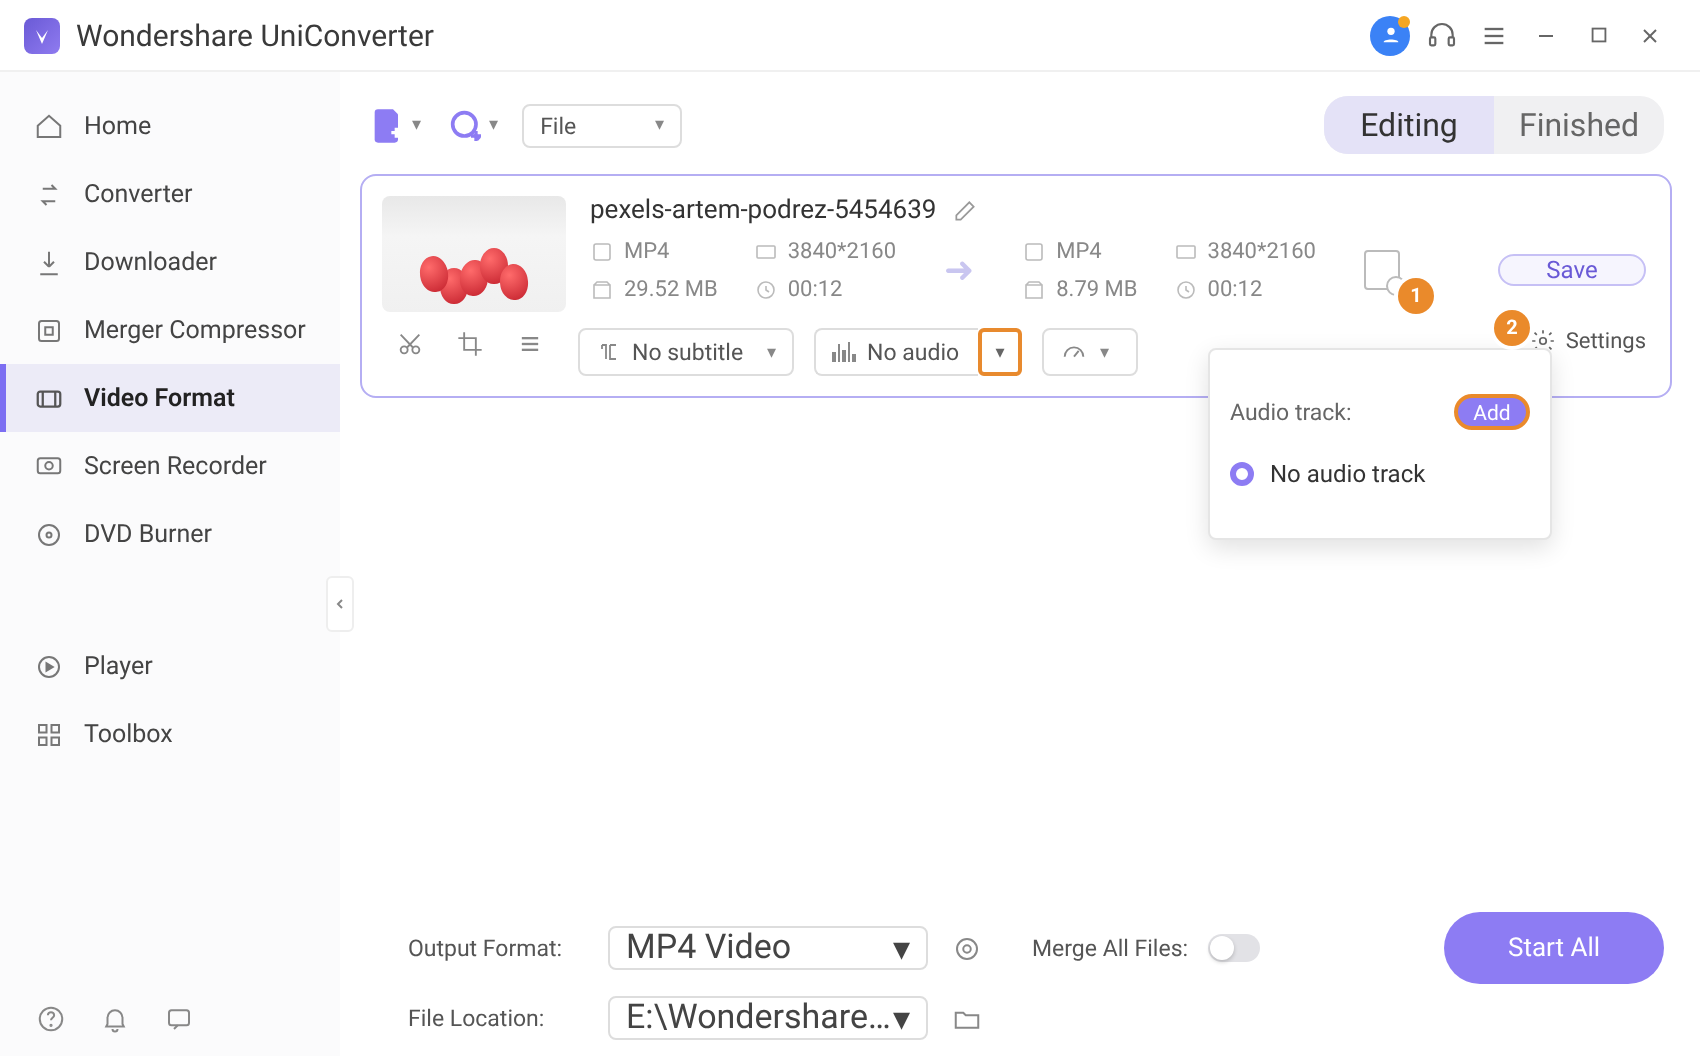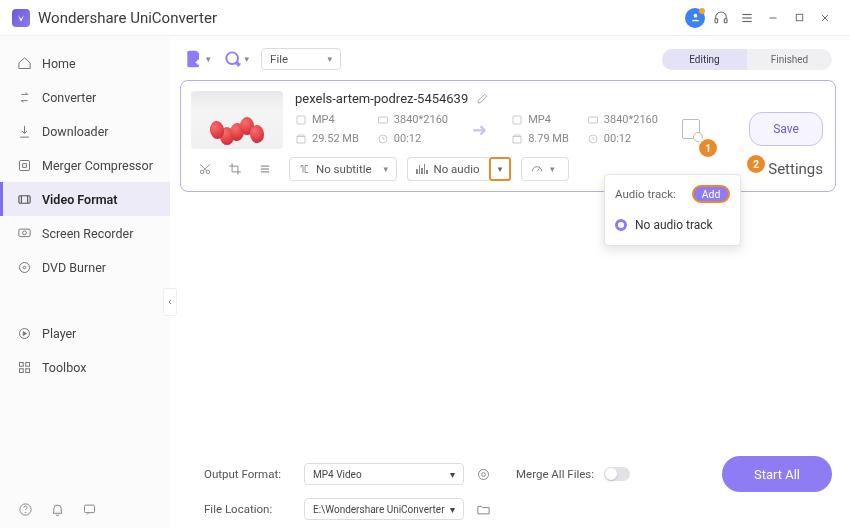--- a/index.html
+++ b/index.html
@@ -22,21 +22,21 @@
   .side-collapse{ width:14px; height:28px; background:#fff; border:1px solid #eee; border-radius:3px; align-self:flex-end; margin:4px -7px 0 0; display:flex; align-items:center; justify-content:center; color:#888; cursor:pointer; position:relative; z-index:5;}
   .side-bottom{ margin-top:auto; display:flex; gap:14px; padding:10px 16px;}
   .side-bottom .bic{ width:18px; height:18px; color:#888; cursor:pointer; display:flex; align-items:center; justify-content:center;}
   .main { flex:1; display:flex; flex-direction:column; padding: 10px 14px 8px 10px; position:relative; overflow:hidden; }
   .toolbar { display:flex; align-items:center; gap:12px; padding: 2px 4px 10px 4px;}
   .tool-btn{ display:flex; align-items:center; gap:2px; color:#7a6cf0; cursor:pointer;}
   .tool-btn .sq{ width:20px; height:22px; display:flex; align-items:center; justify-content:center;}
   .tool-chevron{ font-size:9px; color:#888;}
   .edit-drop{ width:80px; height:22px; border:1px solid #ddd; border-radius:4px; padding:0 8px; display:flex; align-items:center; justify-content:space-between; font-size:11.5px; color:#555; cursor:pointer;}
   .tab-switch{ display:flex; margin-left:auto; background:#f0f0f2; border-radius:12px; overflow:hidden;}
-  .tab-switch div{ width:85px; text-align:center; padding:5px 0; font-size:10px; cursor:pointer; color:#666;}
+  .tab-switch div{ width:85px; text-align:center; padding:5px 0; font-size:16px; cursor:pointer; color:#666;}
   .tab-switch .on{ background:#e4e2f7; color:#333;}
   .card{ border:1.5px solid #b5aef3; border-radius:8px; padding:10px 12px 10px 10px; display:flex; flex-direction:column; gap:8px;}
   .card-top{ display:flex; gap:12px;}
   .thumb{ width:92px; height:58px; border-radius:4px; background:linear-gradient(180deg,#e8e8e8 0%,#f5f5f5 35%,#f0f0f0 100%); display:flex; align-items:flex-end; justify-content:center; overflow:hidden; position:relative;}
   .balloons{ position:absolute; bottom:4px; display:flex; gap:-4px;}
   .balloon{ width:14px; height:18px; background:radial-gradient(circle at 35% 30%, #ff6b6b, #c21f2b); border-radius:50% 50% 48% 48%; margin:0 -2px;}
   .balloon:nth-child(1){ transform:translateY(-6px) rotate(-8deg);}
   .balloon:nth-child(3){ transform:translateY(-4px) rotate(6deg);}
   .balloon:nth-child(4){ transform:translateY(-10px);}
   .balloon:nth-child(5){ transform:translateY(-2px) rotate(-4deg);}
@@ -44,52 +44,52 @@
   .file-title{ display:flex; align-items:center; gap:8px; font-size:13px; color:#333;}
   .pencil{ color:#999; cursor:pointer;}
   .meta-row{ display:flex; align-items:center; gap:24px;}
   .meta-block{ display:grid; grid-template-columns: auto auto; column-gap:18px; row-gap:6px;}
   .meta{ display:flex; align-items:center; gap:5px; font-size:11px; color:#888;}
   .meta .mi{ width:12px; height:12px; color:#bbb; display:inline-flex;}
   .arrow-mid{ color:#c9c6f0; font-size:18px;}
   .out-settings{ display:flex; flex-direction:column; align-items:center; gap:2px; color:#999; cursor:pointer;}
   .out-settings .doc{ width:18px; height:20px; border:1.2px solid #bbb; border-radius:2px; position:relative;}
   .out-settings .gear{ position:absolute; right:-4px; bottom:-4px; width:10px; height:10px; border-radius:50%; border:1.2px solid #bbb; background:#fff;}
-  .save-btn{ margin-left:auto; width:74px; height:34px; border:1.2px solid #c6c0f5; border-radius:13px; background:#f6f5fe; color:#6a5ad6; font-size:12px; display:flex; align-items:center; justify-content:center; cursor:pointer; align-self:center;}
-  .card-bottom{ display:flex; align-items:center; gap:10px;}
+  .save-btn{ margin-left:auto; width:74px; height:16px; border:1.2px solid #c6c0f5; border-radius:13px; background:#f6f5fe; color:#6a5ad6; font-size:12px; display:flex; align-items:center; justify-content:center; cursor:pointer; align-self:center;}
+  .card-bottom{ display:flex; align-items:flex-start; gap:10px;}
   .mini-tools{ display:flex; gap:14px; padding:0 6px;}
   .mini-tools .mt{ width:16px; height:16px; color:#888; cursor:pointer; display:flex; align-items:center; justify-content:center;}
   .sel{ height:24px; border:1px solid #ddd; border-radius:4px; display:flex; align-items:center; padding:0 8px; gap:6px; font-size:11.5px; color:#555; cursor:pointer; background:#fff;}
   .sel .lbl{ flex:1;}
   .sel .cv{ font-size:9px; color:#888;}
   .sel-sub{ width:108px;}
   .sel-audio-wrap{ display:flex; align-items:center;}
   .sel-audio{ width:82px; border-top-right-radius:0; border-bottom-right-radius:0; border-right:none; padding-right:4px;}
   .sel-audio .sic{ display:flex; gap:1px; align-items:flex-end;}
   .sel-audio .sic span{ width:1.5px; background:#888;}
   .sel-audio .sic span:nth-child(1){height:5px}
   .sel-audio .sic span:nth-child(2){height:9px}
   .sel-audio .sic span:nth-child(3){height:6px}
   .sel-audio .sic span:nth-child(4){height:10px}
   .sel-audio .sic span:nth-child(5){height:4px}
   .audio-cv{ width:22px; height:24px; border:2px solid #e88a2e; border-radius:3px; display:flex; align-items:center; justify-content:center; font-size:9px; color:#666; cursor:pointer; background:#fff;}
   .speed-sel{ width:48px;}
-  .settings-link{ display:flex; align-items:center; gap:5px; color:#555; cursor:pointer; font-size:15px; margin-left:auto;}
+  .settings-link{ display:flex; align-items:center; gap:5px; color:#555; cursor:pointer; font-size:11px; margin-left:auto;}
   .circle-num{ width:18px; height:18px; border-radius:50%; background:#ea8a2b; color:#fff; font-size:10px; font-weight:700; display:flex; align-items:center; justify-content:center; position:absolute; z-index:20; box-shadow:0 0 0 2px #fff;}
   .c1{ left:529px; top:103px;}
   .c2{ left:577px; top:119px;}
-  .dropdown{ position:absolute; left:434px; top:138px; width:137px; background:#fff; border:1px solid #e5e5e5; border-radius:4px; box-shadow:0 4px 12px rgba(0,0,0,.12); z-index:15; padding:6px 0; font-size:12px;}
+  .dropdown{ position:absolute; left:434px; top:138px; width:172px; background:#fff; border:1px solid #e5e5e5; border-radius:4px; box-shadow:0 4px 12px rgba(0,0,0,.12); z-index:15; padding:18px 0; font-size:12px;}
   .dd-head{ display:flex; align-items:center; justify-content:space-between; padding:4px 10px 8px; color:#666; font-size:11.5px;}
   .add-btn{ width:38px; height:18px; border-radius:9px; background:#8d7cf3; border:2px solid #ea8a2b; color:#fff; font-size:10.5px; display:flex; align-items:center; justify-content:center; cursor:pointer;}
   .dd-opt{ display:flex; align-items:center; gap:8px; padding:7px 10px; cursor:pointer;}
   .radio{ width:12px; height:12px; border-radius:50%; border:3px solid #8d7cf3; background:#fff;}
   .footer{ margin-top:auto; display:flex; flex-direction:column; gap:8px; padding:6px 4px 0;}
   .frow{ display:flex; align-items:center; gap:10px;margin-left:20px;}
   .flabel{ width:90px; color:#555; font-size:11.5px;}
-  .fsel{ width:160px; height:22px; border:1px solid #ddd; border-radius:4px; padding:0 8px; display:flex; align-items:center; justify-content:space-between; font-size:10px; color:#444; cursor:pointer;}
+  .fsel{ width:160px; height:22px; border:1px solid #ddd; border-radius:4px; padding:0 8px; display:flex; align-items:center; justify-content:space-between; font-size:17px; color:#444; cursor:pointer;}
   .fic{ width:18px; height:18px; color:#888; cursor:pointer; display:flex; align-items:center; justify-content:center;}
   .merge-lbl{ color:#555; font-size:11.5px; margin-left:14px;}
   .toggle{ width:26px; height:14px; border-radius:7px; background:#e2e2e6; position:relative; cursor:pointer;}
   .toggle::after{ content:""; position:absolute; width:12px; height:12px; border-radius:50%; background:#fff; top:1px; left:1px; box-shadow:0 1px 2px rgba(0,0,0,.2);}
   .start-btn{ margin-left:auto; width:110px; height:36px; border-radius:18px; background:#8d7cf3; color:#fff; font-size:13px; display:flex; align-items:center; justify-content:center; cursor:pointer; align-self:center;}
   svg{ display:block; }
 </style>
 </head>
 <body>
 

